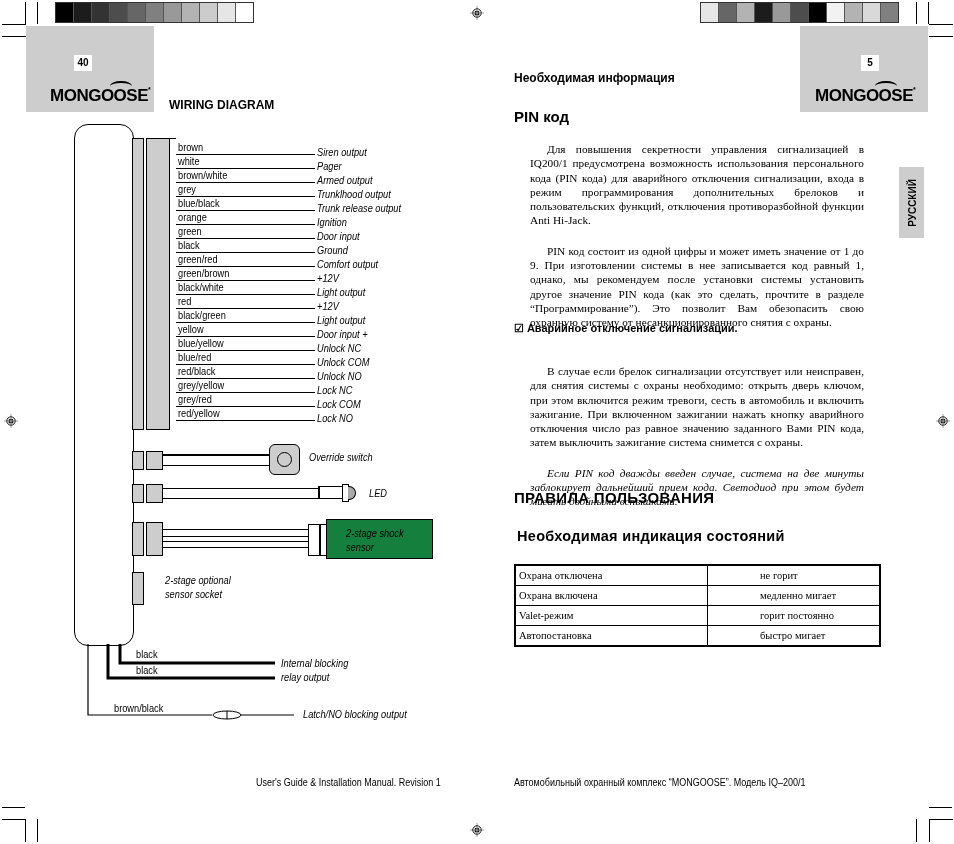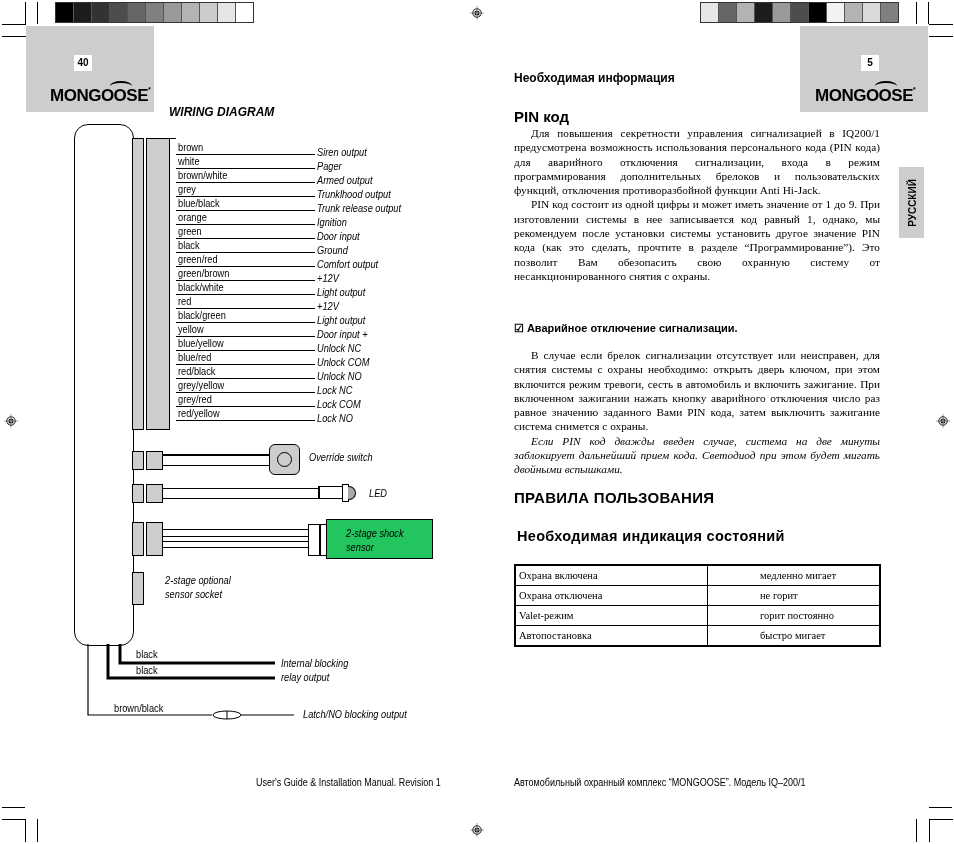--- a/index.html
+++ b/index.html
@@ -20,21 +20,21 @@
   .section-hdr { position:absolute; font-weight:bold; font-size:12px; }
   
   .wire-color { position:absolute; left:178px; font-size:10.5px; font-family:"Liberation Sans", sans-serif; transform:scaleX(0.88); transform-origin:left; white-space:nowrap; }
   .wire-func { position:absolute; left:317px; font-size:10.5px; font-style:italic; transform:scaleX(0.88); transform-origin:left; white-space:nowrap; }
   .hline { position:absolute; left:176px; width:139px; height:1px; background:#000; }
   .diag-label { position:absolute; font-size:10.5px; font-style:italic; transform:scaleX(0.88); transform-origin:left; white-space:nowrap; }
   .diag-plain { position:absolute; font-size:10.5px; transform:scaleX(0.88); transform-origin:left; white-space:nowrap; }
   .gray { background:#cdcdcd; border:1px solid #000; position:absolute; }
   
   .body-text { position:absolute; left:514px; width:366px; font-family:"Liberation Serif", serif; font-size:11.3px; line-height:14.3px; text-align:justify; }
-  .body-text p { margin:0; text-indent:17px; }
+  .body-text p { margin:16px; text-indent:17px; }
   .h-pin { position:absolute; left:514px; top:108px; font-weight:bold; font-size:15px; }
   .h-rules { position:absolute; left:514px; top:489px; font-weight:bold; font-size:15px; letter-spacing:0.3px; }
   .h-led { position:absolute; left:517px; top:528px; font-weight:bold; font-size:14.5px; letter-spacing:0.3px; }
   .sub-h { position:absolute; left:514px; top:322px; font-weight:bold; font-size:11px; }
   .italic-note { font-style:italic; }
   table.led { position:absolute; left:514px; top:564px; width:367px; border-collapse:collapse; border:2px solid #000; font-family:"Liberation Serif", serif; font-size:10.5px; }
   table.led td { border:1px solid #000; height:19px; padding:0 3px; }
   table.led td.c2 { padding-left:52px; }
   .side-tab { position:absolute; left:899px; top:167px; width:25px; height:71px; background:#cdcdcd; }
   .side-tab span { position:absolute; left:50%; top:50%; transform:translate(-50%,-50%) rotate(-90deg); font-weight:bold; font-size:10px; white-space:nowrap; }
@@ -122,21 +122,21 @@
     <line x1="4" y1="7" x2="10" y2="7" stroke="#fff" stroke-width="0.6"></line>
     <line x1="7" y1="4" x2="7" y2="10" stroke="#fff" stroke-width="0.6"></line>
   </svg>
 
 <div class="hdrbox" style="left:26px;top:26px;width:128px;height:86px;">
   <div class="pagenum" style="left:48px;top:29px;">40</div>
   <div class="logo" style="left:24px;top:60px;">
     <span class="arc" style="left:60px;"></span><span>MONGOOSE</span><sup>*</sup>
   </div>
 </div>
-<div class="section-hdr" style="left:169px;top:105px;font-style:italic;">WIRING DIAGRAM</div>
+<div class="section-hdr" style="left:169px;top:98px;">WIRING DIAGRAM</div>
 
 <div class="abs" style="left:74px;top:124px;width:58px;height:520px;border:1px solid #000;border-radius:14px;background:#fff;"></div>
 
 <div class="gray" style="left:132px;top:138px;width:10px;height:290px;"></div>
 <div class="gray" style="left:146px;top:138px;width:22px;height:290px;"></div>
 <div class="abs" style="left:168px;top:138px;width:8px;height:1px;background:#000;"></div>
 
 <div id="wire-rows">
     <div class="wire-color" style="top: 141px;">brown</div>
     <div class="hline" style="top: 154px;"></div>
@@ -215,21 +215,21 @@
 <div class="abs" style="left:342px;top:484px;width:5px;height:16px;border:1px solid #000;background:#fff;"></div>
 <div class="abs" style="left:348px;top:486px;width:7px;height:12px;background:#aaa;border:1px solid #000;border-left:none;border-radius:0 7px 7px 0;"></div>
 <div class="diag-label" style="left:369px;top:487px;">LED</div>
 
 <div class="gray" style="left:132px;top:522px;width:10px;height:32px;"></div>
 <div class="gray" style="left:146px;top:522px;width:15px;height:32px;"></div>
 <div class="abs" style="left:162px;top:529px;width:146px;height:6px;border-top:1px solid #000;border-bottom:1px solid #000;"></div>
 <div class="abs" style="left:162px;top:541px;width:146px;height:5px;border-top:1px solid #000;border-bottom:1px solid #000;"></div>
 <div class="abs" style="left:308px;top:524px;width:10px;height:30px;border:1px solid #000;background:#fff;"></div>
 <div class="abs" style="left:319px;top:524px;width:8px;height:30px;border:1px solid #000;border-left:2px solid #000;background:#fff;"></div>
-<div class="abs" style="left:326px;top:519px;width:105px;height:38px;background:#22c55e;border:1px solid #000;">
+<div class="abs" style="left:326px;top:519px;width:105px;height:38px;background:#15803d;border:1px solid #000;">
   <div class="diag-label" style="left:19px;top:7px;">2-stage shock</div>
   <div class="diag-label" style="left:19px;top:21px;">sensor</div>
 </div>
 
 <div class="gray" style="left:132px;top:572px;width:10px;height:31px;"></div>
 <div class="diag-label" style="left:165px;top:574px;">2-stage optional</div>
 <div class="diag-label" style="left:165px;top:588px;">sensor socket</div>
 
 <svg class="abs" style="left:0;top:0;" width="954" height="844">
   <path d="M120 644 V663 H275" fill="none" stroke="#000" stroke-width="3"></path>
@@ -271,26 +271,26 @@
   <p>В случае если брелок сигнализации отсутствует или неисправен, для снятия системы с охраны необходимо: открыть дверь ключом, при этом включится режим тревоги, сесть в автомобиль и включить зажигание. При включенном зажигании нажать кнопку аварийного отключения число раз равное значению заданного Вами PIN кода, затем выключить зажигание система снимется с охраны.</p>
   <p class="italic-note">Если PIN код дважды введен случае, система на две минуты заблокирует дальнейший прием кода. Светодиод при этом будет мигать двойными вспышками.</p>
 </div>
 
 <div class="h-rules">ПРАВИЛА ПОЛЬЗОВАНИЯ</div>
 <div class="h-led">Необходимая индикация состояний</div>
 
 <table class="led">
   <tbody id="led-tbody">
       <tr>
+        <td style="width: 185px;">Охрана отключена</td>
+        <td class="c2">не горит</td>
+      </tr>
+      <tr>
         <td style="width: 185px;">Охрана включена</td>
         <td class="c2">медленно мигает</td>
-      </tr>
-      <tr>
-        <td style="width: 185px;">Охрана отключена</td>
-        <td class="c2">не горит</td>
       </tr>
       <tr>
         <td style="width: 185px;">Valet-режим</td>
         <td class="c2">горит постоянно</td>
       </tr>
       <tr>
         <td style="width: 185px;">Автопостановка</td>
         <td class="c2">быстро мигает</td>
       </tr>
     </tbody>

